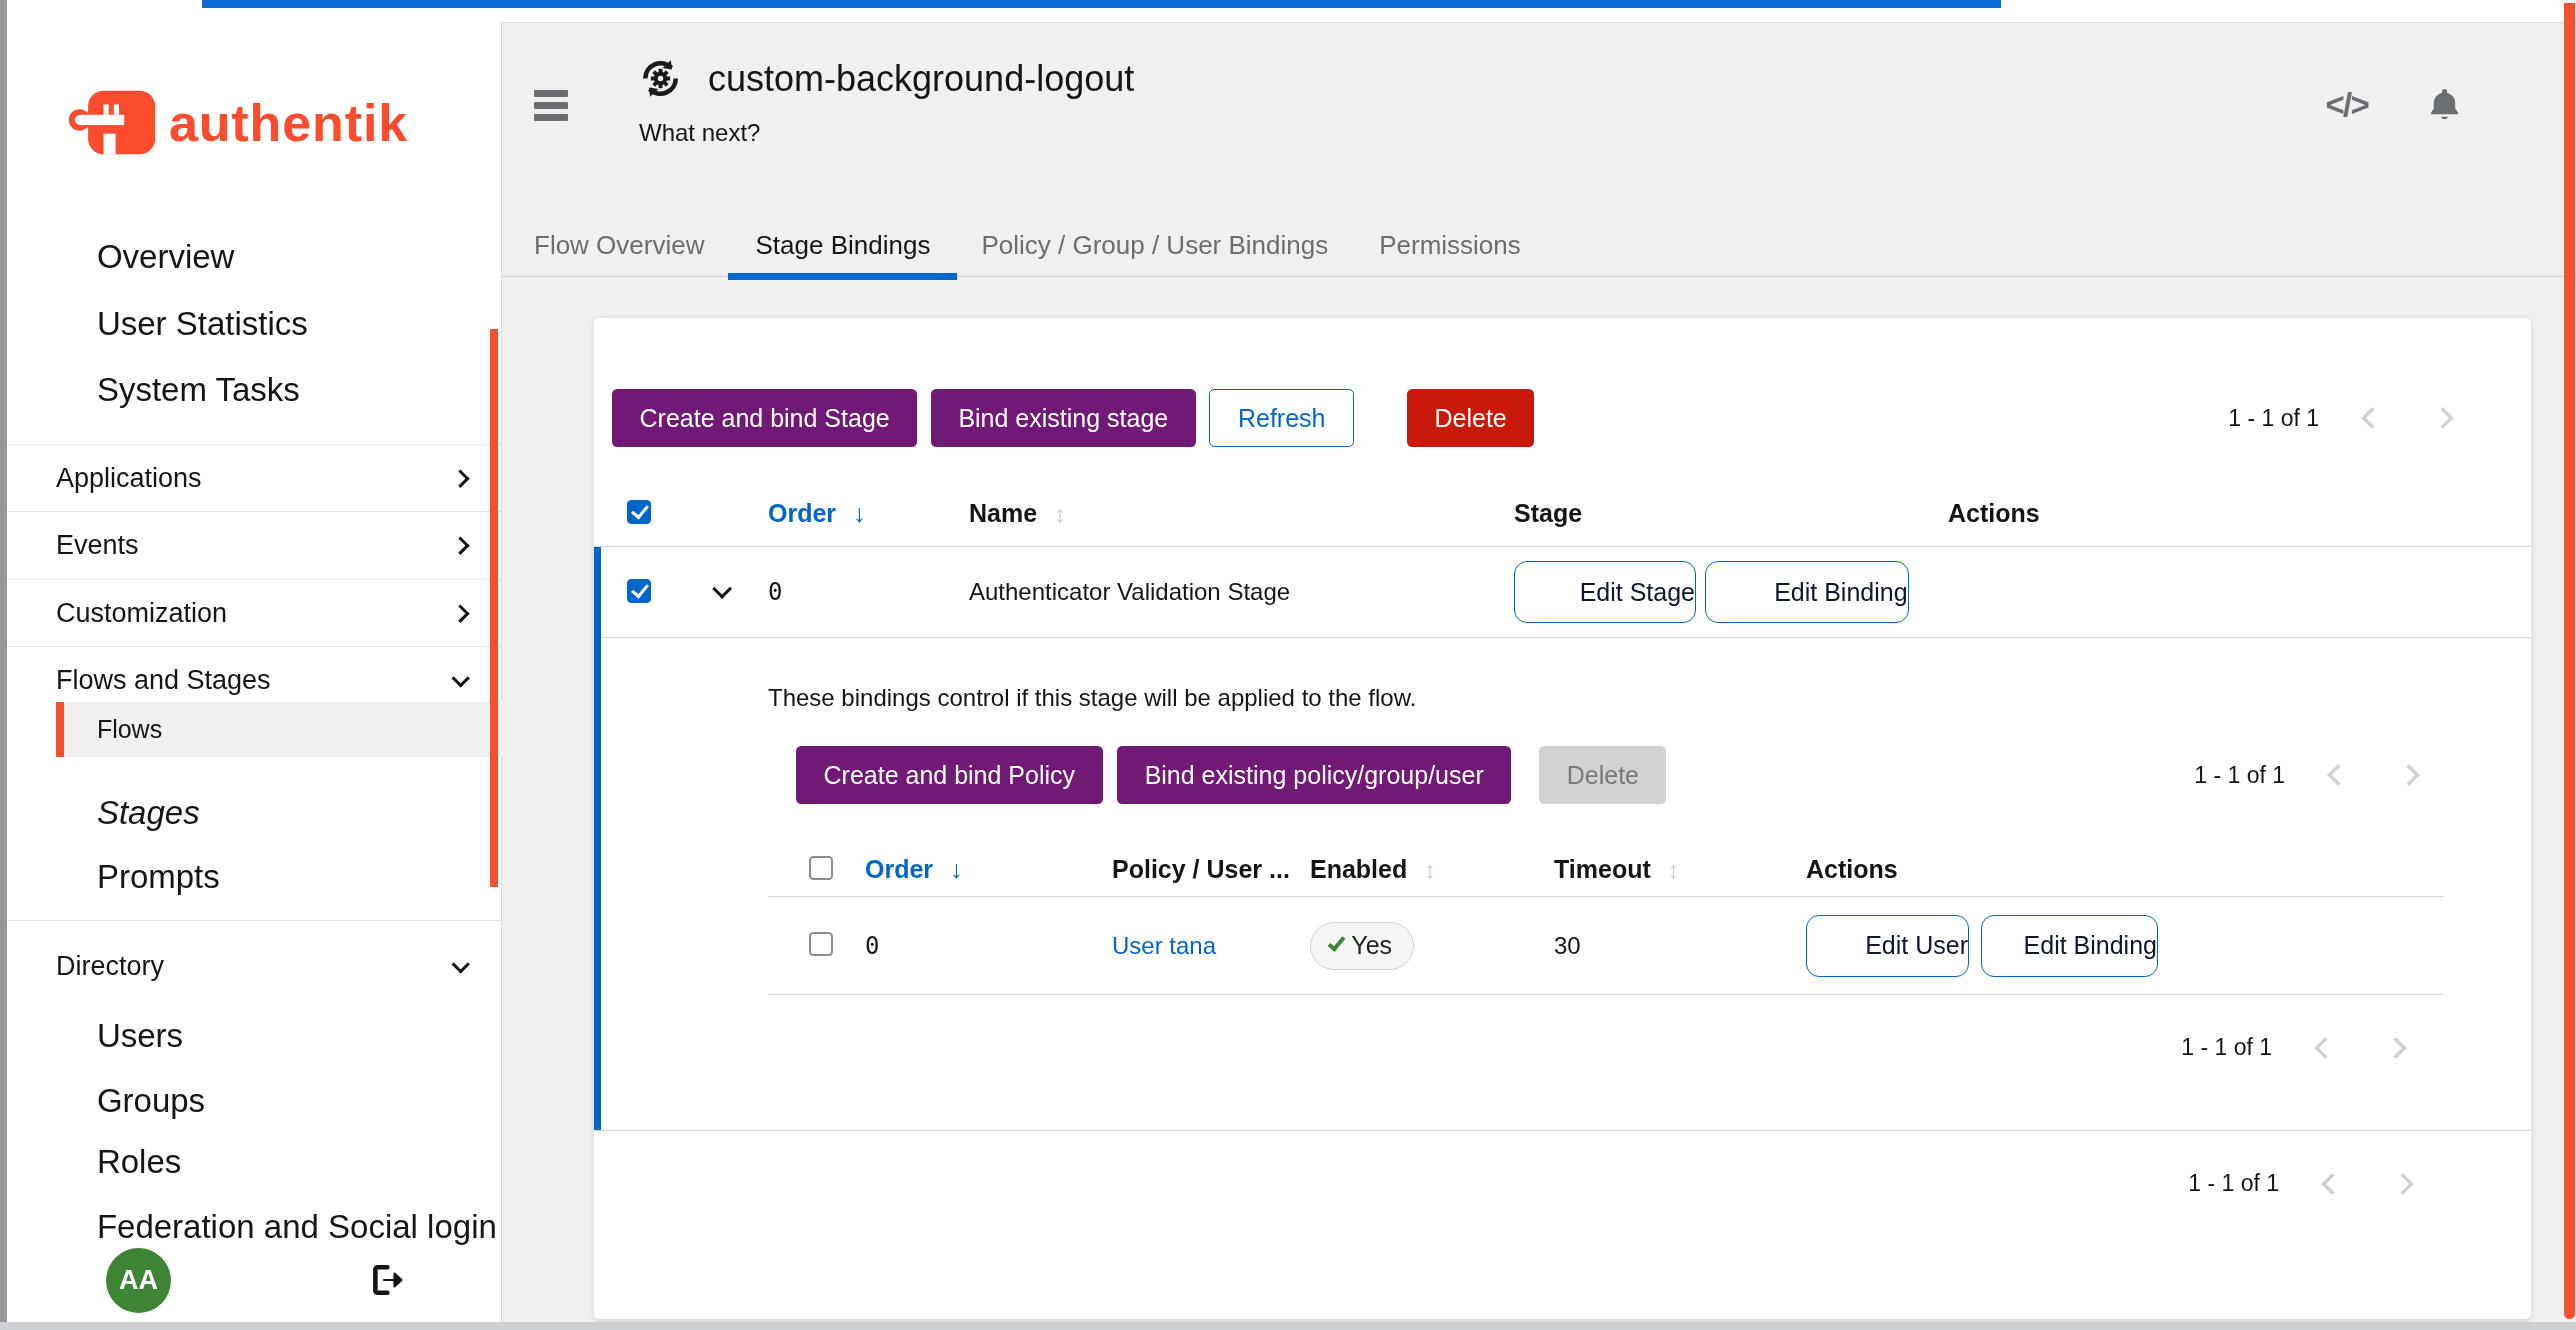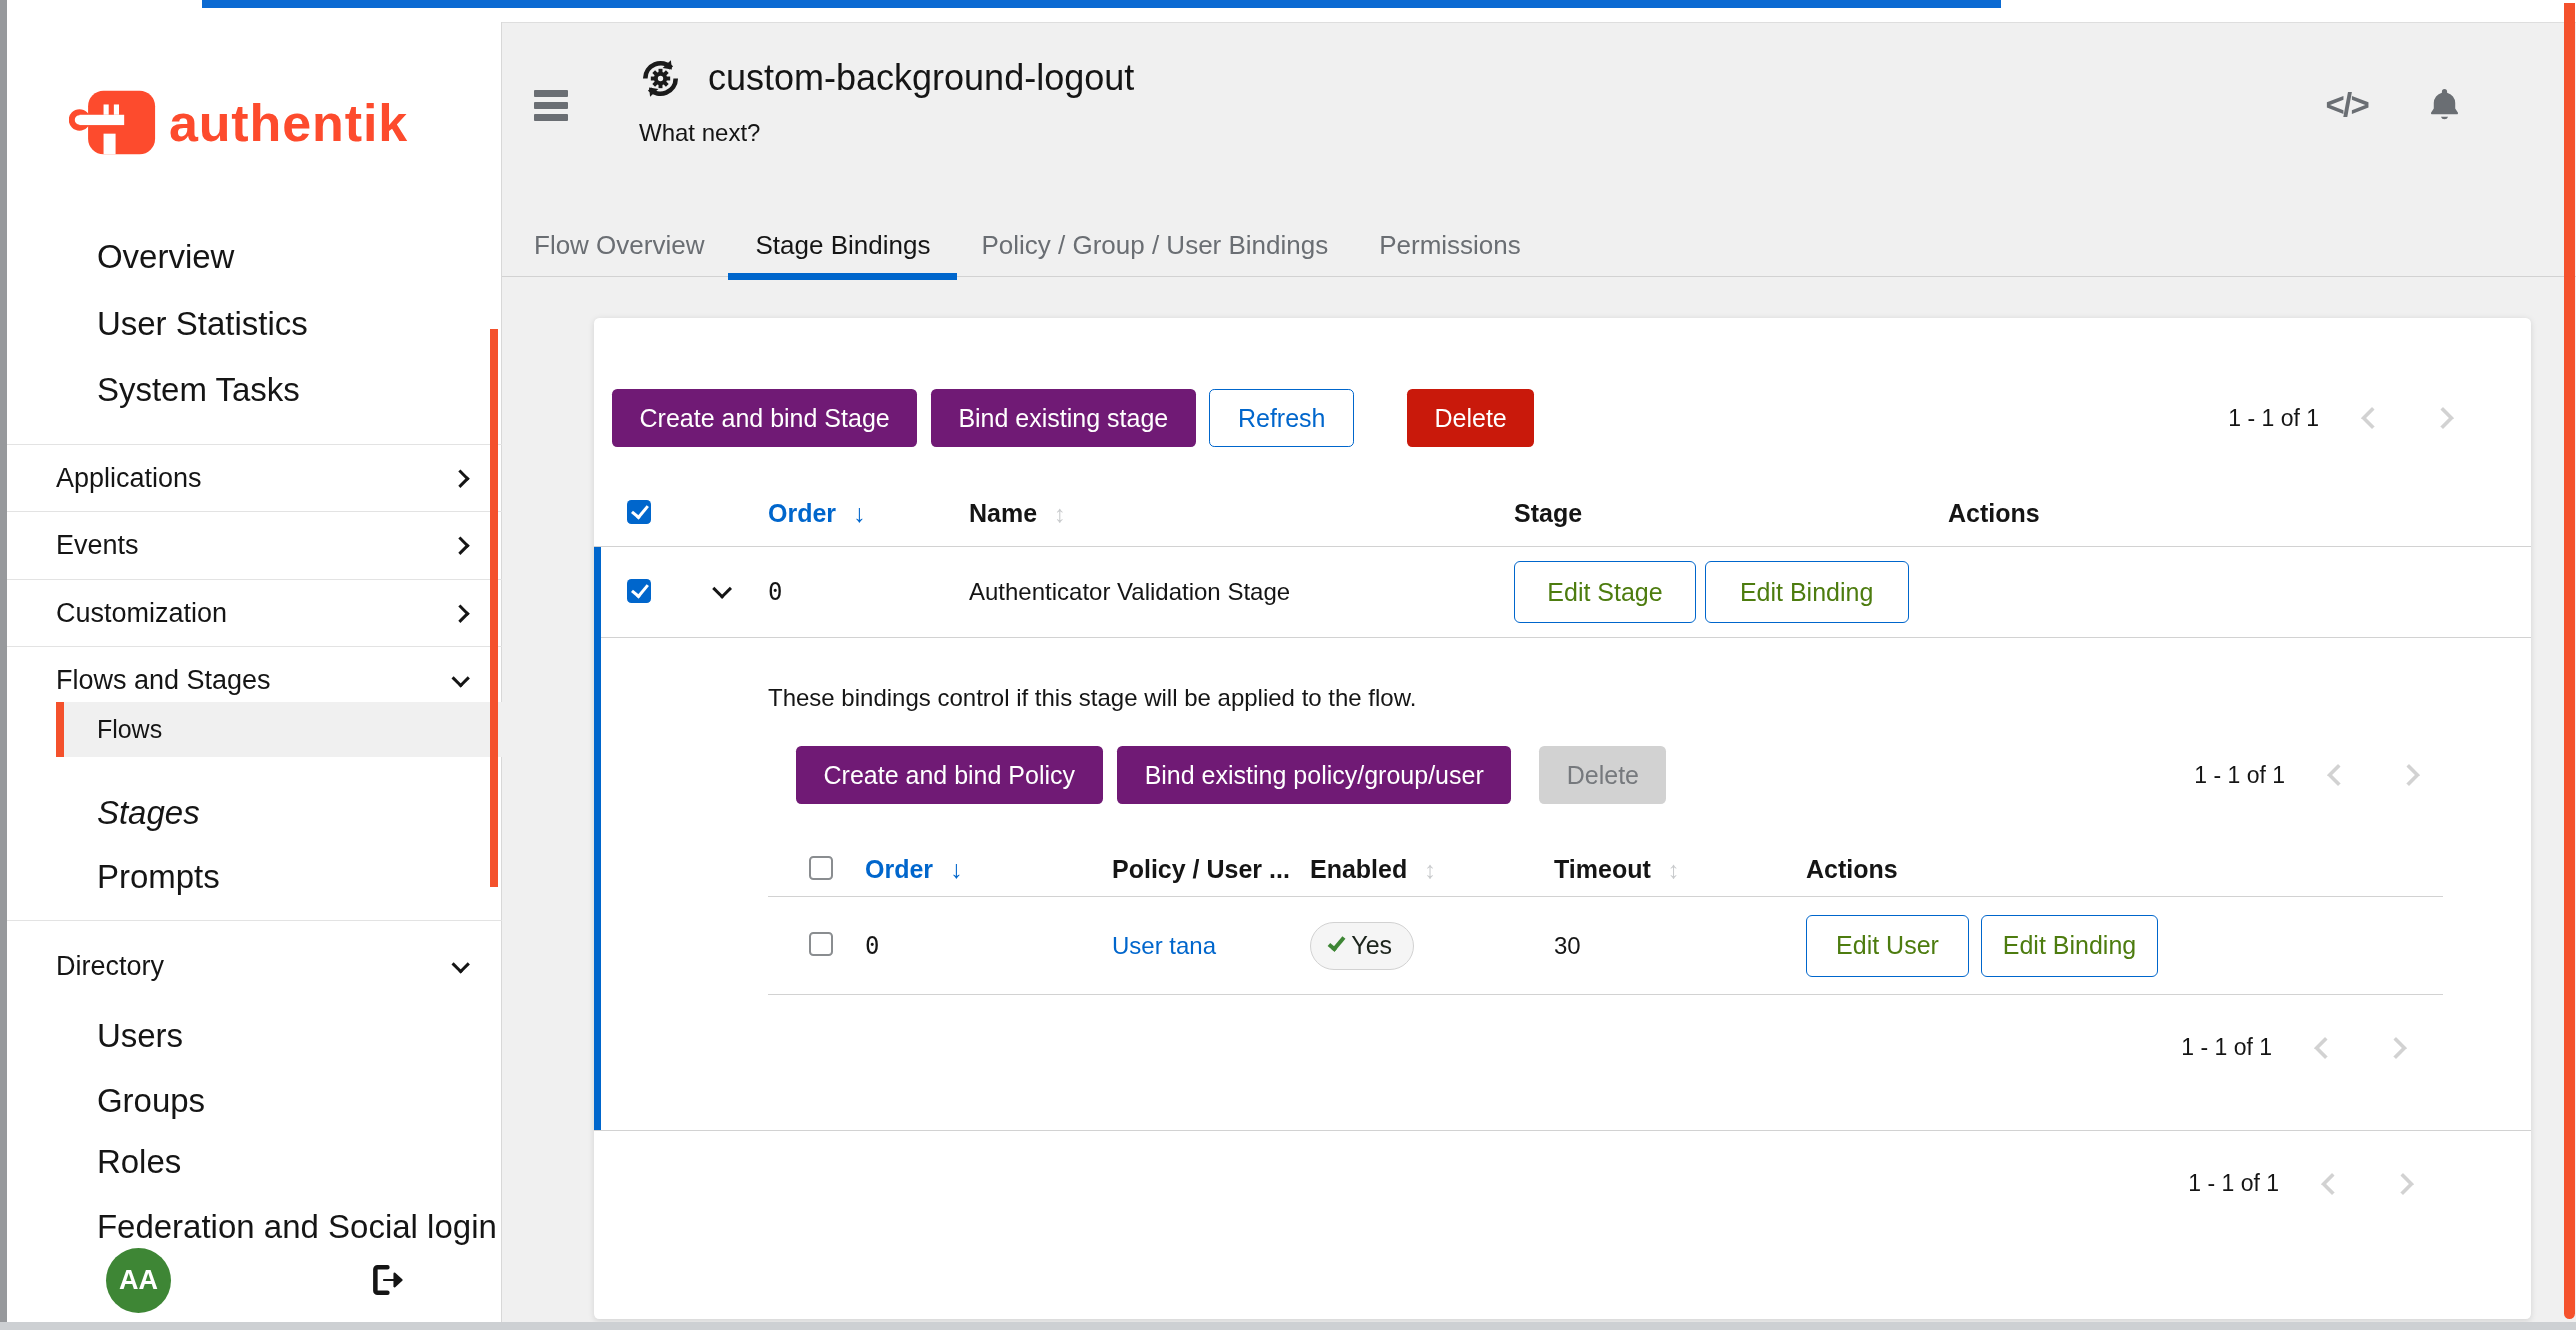--- a/index.html
+++ b/index.html
@@ -29,40 +29,40 @@
   .chev-down { transform:rotate(45deg); margin-top:-3.4px; }
   .sidebar-footer { position:absolute; left:0; top:1217px; width:533px; height:83px; display:flex; align-items:center; }
   .avatar { position:absolute; left:99px; width:65px; height:65px; border-radius:50%; background:#3e8635; color:#fff; font-size:27px; font-weight:600; display:flex; align-items:center; justify-content:center; }
   .logout { position:absolute; left:362px; top:24px; }
 
   
   .main { position:absolute; left:502px; top:22px; width:2074px; height:1300px; background:#f0f0f0; border-top:0.9px solid #dedede; }
   .hamburger { position:absolute; left:32px; top:67px; width:34px; height:41px; cursor:pointer; }
   .hamburger i { display:block; width:34px; height:6.9px; background:#6a6e73; border-radius:0.9px; margin-bottom:5.2px; }
   .page-head { position:absolute; left:137px; top:34px; }
-  .title-row { display:flex; align-items:flex-start; gap:26px; }
+  .title-row { display:flex; align-items:center; gap:26px; }
   .page-title { font-size:36px; font-weight:500; color:#151515; }
   .page-subtitle { margin-top:19px; font-size:24px; color:#151515; }
   .head-icons { position:absolute; right:112px; top:62px; display:flex; align-items:center; gap:57px; }
   .api-label { font-size:33px; font-weight:bold; color:#6a6e73; letter-spacing:-1.7px; cursor:pointer; }
 
   .tabbar { position:absolute; left:0; top:192px; width:2074px; height:62px; border-bottom:0.9px solid #d2d2d2; padding-left:32px; display:flex; align-items:center; gap:51px; }
   .tab { position:relative; font-size:26px; color:#6a6e73; height:62px; display:flex; align-items:center; cursor:pointer; white-space:nowrap; }
   .tab.active { color:#151515; font-weight:500; }
   .tab.active::after { content:""; position:absolute; left:-27.5px; right:-27px; bottom:-3.4px; height:6.9px; background:#0066cc; }
 
   
   .card { position:absolute; left:92px; top:295px; width:1937px; height:1001px; background:#ffffff; border-radius:5.2px; box-shadow:0 1.7px 6.9px rgba(0,0,0,0.12); }
 
   .btn { border:none; border-radius:5.2px; height:58px; padding:0 27.5px; font-size:25px; font-family:"Liberation Sans",sans-serif; cursor:pointer; white-space:nowrap; }
   .btn-primary { background:#701a75; color:#ffffff; }
   .btn-outline { background:#ffffff; color:#0066cc; border:1.7px solid #0066cc; }
   .btn-danger { background:#c9190b; color:#ffffff; }
   .btn-disabled { background:#d2d2d2; color:#76797d; cursor:default; }
-  .btn-row { background:#ffffff; color:#4d7c0f; border:1.7px solid #0066cc; border-radius:6px; height:62px; font-size:25px; padding:0; cursor:pointer; font-family:"Liberation Sans",sans-serif; white-space:nowrap; }
+  .btn-row { background:#ffffff; color:#0f172a; border:1.7px solid #0066cc; border-radius:13px; height:62px; font-size:25px; padding:0; cursor:pointer; font-family:"Liberation Sans",sans-serif; white-space:nowrap;text-align:right; }
 
   .toolbar { display:flex; align-items:center; margin:71px 80px 0 18px; }
   .toolbar .gap { width:13.7px; }
   .toolbar .gap-lg { width:53px; }
 
   .pag { display:flex; align-items:center; margin-left:auto; }
   .pag-label { font-size:23px; color:#151515; white-space:nowrap; }
   .pag-chev { display:inline-block; border-style:solid; border-color:#d2d2d2; border-width:0 4.3px 4.3px 0; padding:6px; border-radius:0.9px; cursor:pointer; }
   .pag-chev.left { transform:rotate(135deg); margin-left:45px; }
   .pag-chev.right { transform:rotate(-45deg); margin-left:55px; }

